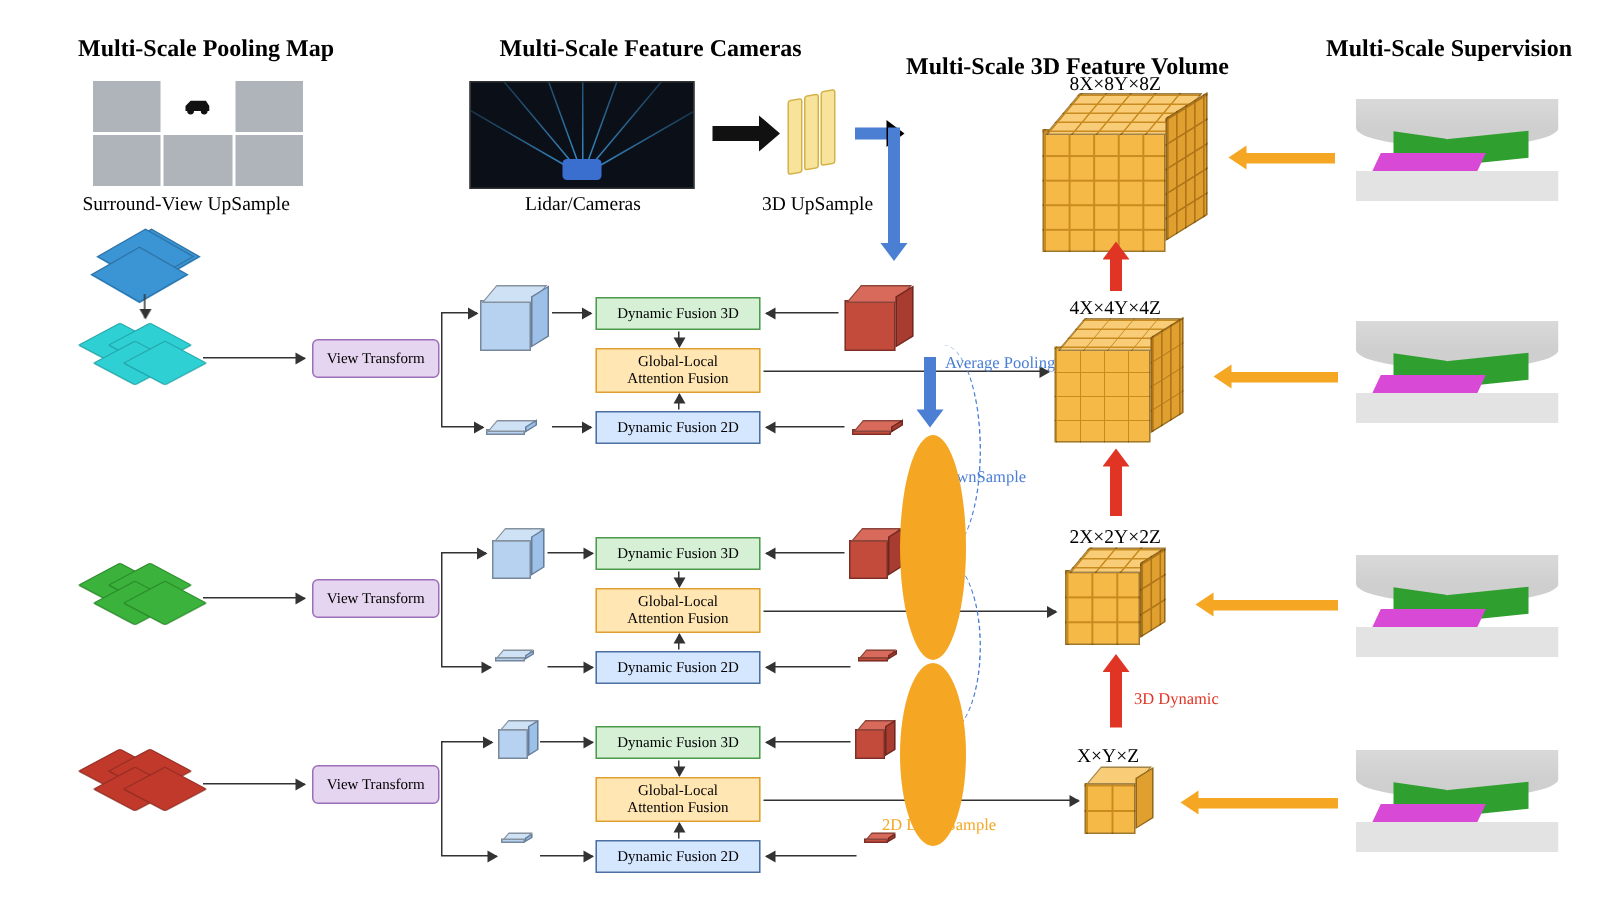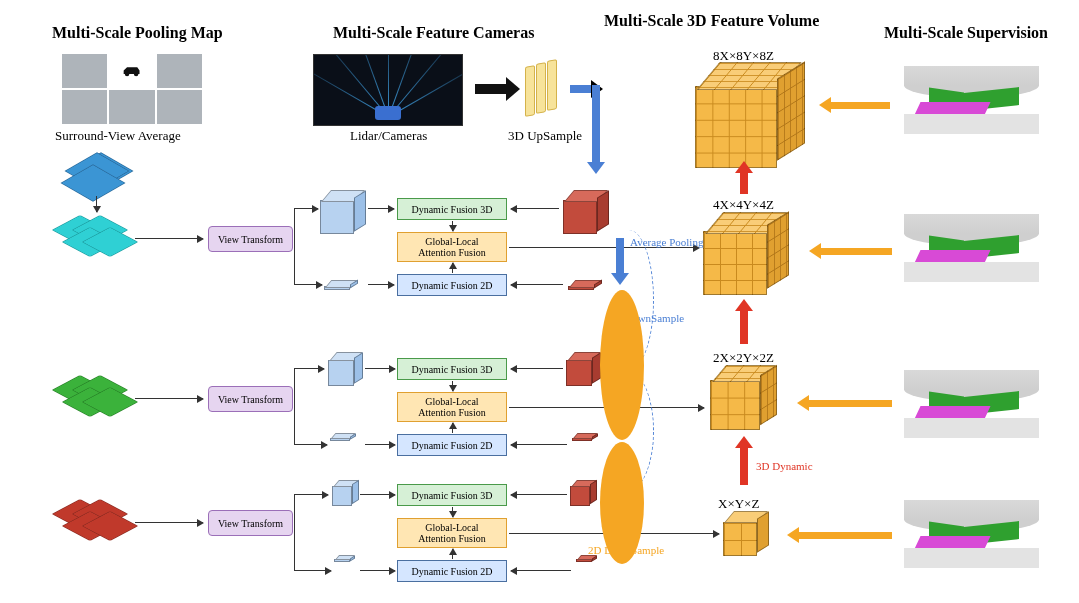--- a/index.html
+++ b/index.html
@@ -90,36 +90,36 @@
 
   
   .stack3d{position:absolute;}
   .stack3d .plate{position:absolute;width:46px;height:46px;background:#3b95d4;border:1px solid #2a6da0;transform:rotateX(55deg) rotateZ(45deg);}
 </style>
 </head>
 <body>
 
 <div class="abs heading" style="left:52px;top:24px">Multi-Scale Pooling Map</div>
 <div class="abs heading" style="left:333px;top:24px">Multi-Scale Feature Cameras</div>
-<div class="abs heading" style="left:604px;top:12px">Multi-Scale 3D Feature Volume</div>
+<div class="abs heading" style="left:604px;top:36px">Multi-Scale 3D Feature Volume</div>
 <div class="abs heading" style="left:884px;top:24px">Multi-Scale Supervision</div>
 
 <div class="camgrid abs" style="left:62px;top:54px">
   <div class="c"></div>
   <div class="car">
       <svg viewBox="0 0 24 24">
         <path fill="#111" d="M5 15h1a2 2 0 0 0 4 0h4a2 2 0 0 0 4 0h1v-3l-2-3h-9l-3 3z"></path>
       </svg>
     </div>
   <div class="c"></div>
     <div class="c"></div>
     <div class="c"></div>
     <div class="c"></div>
 </div>
-<div class="abs caption" style="left:55px;top:128px">Surround-View Average</div>
+<div class="abs caption" style="left:55px;top:128px">Surround-View UpSample</div>
 
 <div class="stack3d" style="left:70px;top:148px">
   <div class="plate" style="left:8px;top:0"></div>
   <div class="plate" style="left:4px;top:6"></div>
   <div class="plate" style="left:0;top:12px"></div>
 </div>
 
 <div class="abs arr-v down" style="left:96px;top:196px;height:16px"></div>
 
 <div class="planes" style="left:60px;top:210px">

